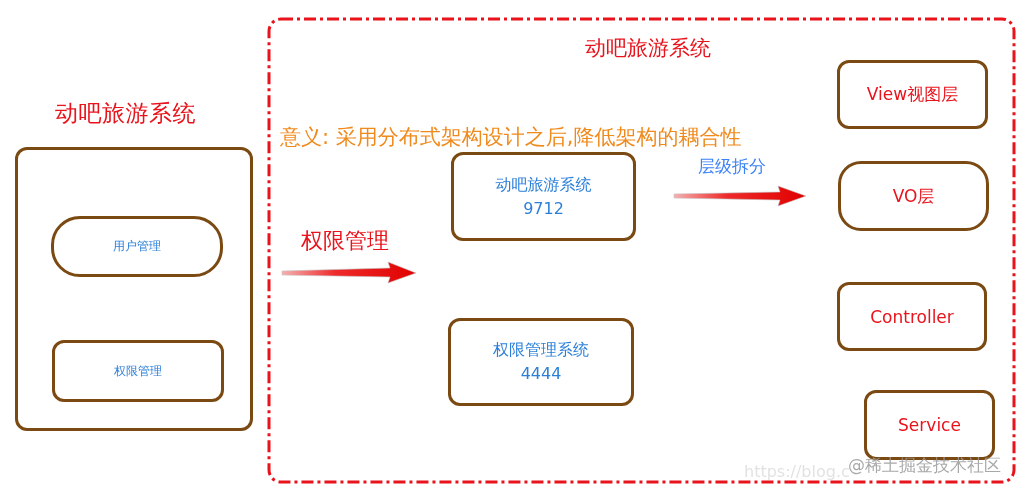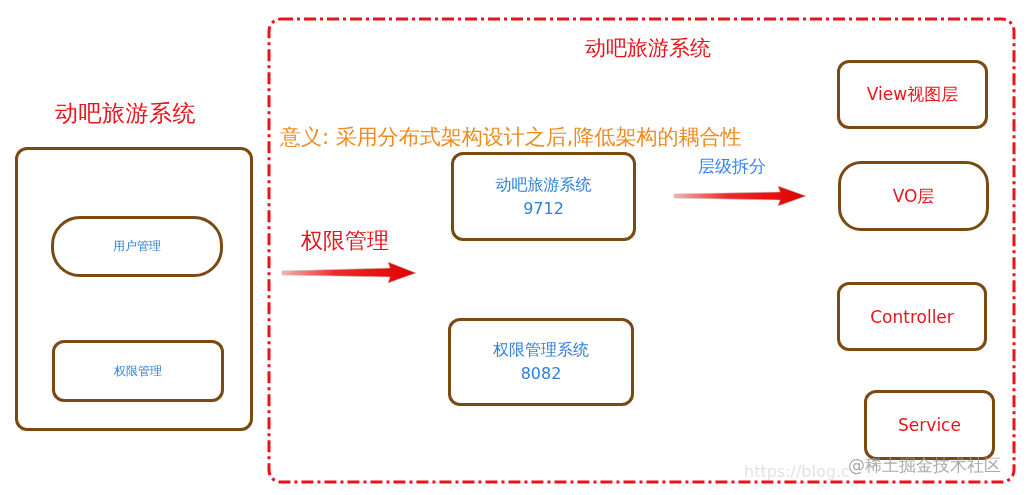--- a/index.html
+++ b/index.html
@@ -177,21 +177,21 @@
   <polygon points="2,12 108,10 106,4 134,14 106,24 108,18 2,16" fill="url(#arrowGrad2)" stroke="#c2c2c2" stroke-width="0.6"></polygon>
 </svg>
 
 <div id="user-sys" class="box blue-text">
   <span>动吧旅游系统</span>
   <span>9712</span>
 </div>
 
 <div id="perm-sys" class="box blue-text">
   <span>权限管理系统</span>
-  <span>8082</span>
+  <span>4444</span>
 </div>
 
 <div id="layer-view" class="box layer-box">
   <span>View视图层</span>
 </div>
 <div id="layer-vo" class="box layer-box">
   <span>VO层</span>
 </div>
 <div id="layer-controller" class="box layer-box">
   <span>Controller</span>

